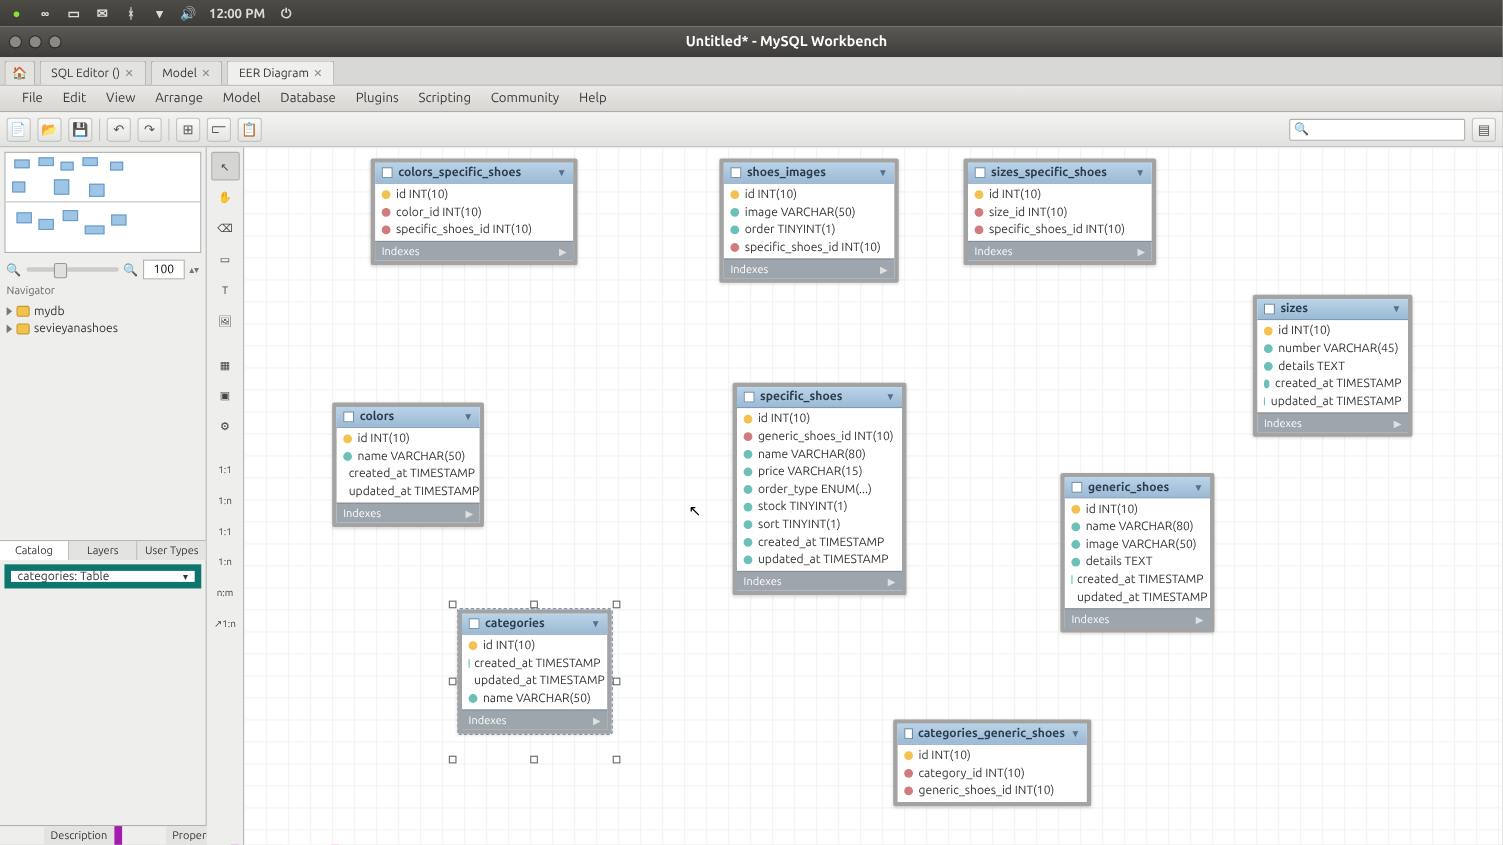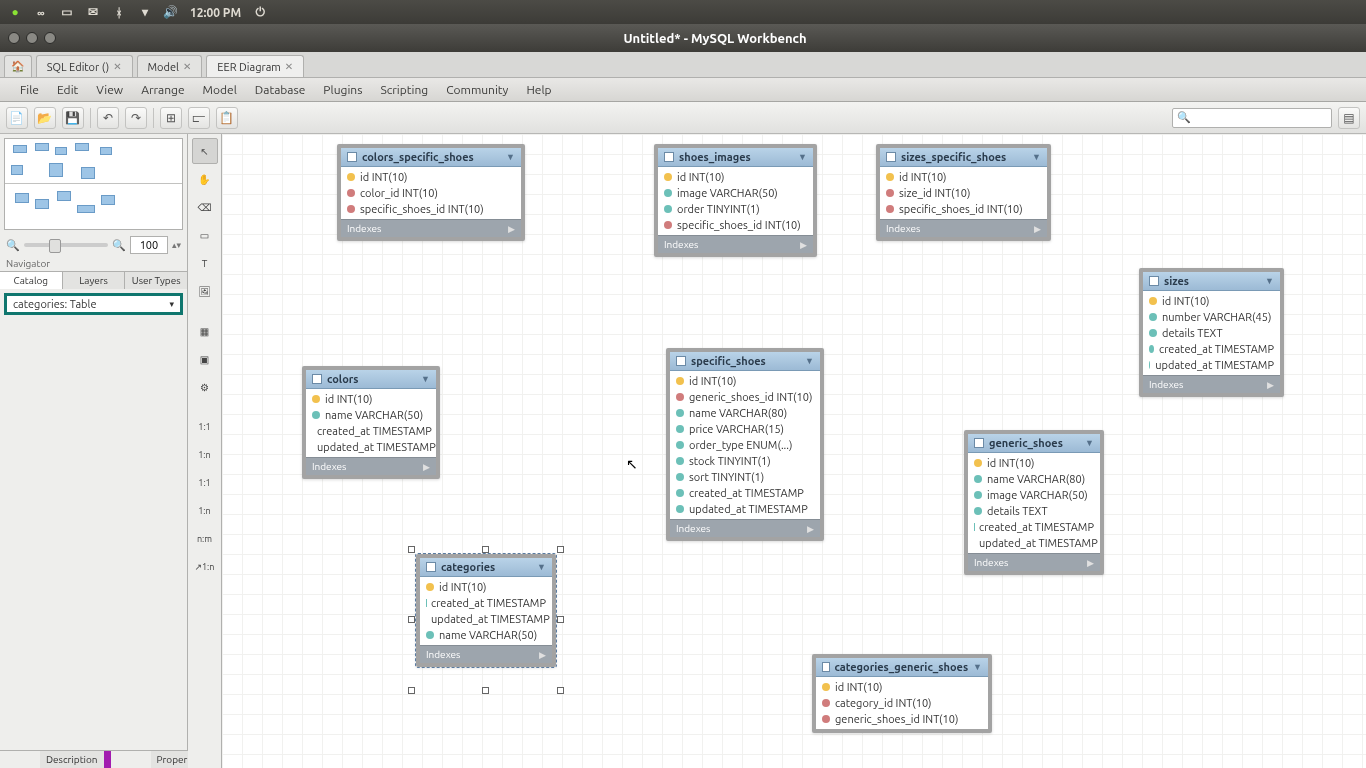--- a/index.html
+++ b/index.html
@@ -49,21 +49,21 @@
 .nav .zoomrow .slider::after { content: ''; position: absolute; left: 30%; top: -4px; width: 10px; height: 12px; background: #e0e0de; border: 1px solid #999; border-radius: 2px; }
 .nav .label { padding: 2px 6px; color: #666; font-size: 10px; }
 .nav .tree { flex: 1; padding: 4px 2px; }
 .nav .tree .node { display: flex; align-items: center; gap: 4px; padding: 2px 4px; }
 .nav .tree .arrow { width: 0; height: 0; border-top: 4px solid transparent; border-bottom: 4px solid transparent; border-left: 5px solid #777; }
 .nav .tree .dbicon { width: 12px; height: 10px; background: #f2c14e; border: 1px solid #c79a2a; border-radius: 2px; }
 .nav .subtabs { display: flex; border-top: 1px solid #b0b0ae; }
 .nav .subtabs div { flex: 1; text-align: center; padding: 3px 0; background: #e3e3e1; border-right: 1px solid #b0b0ae; font-size: 10px; }
 .nav .subtabs div:last-child { border-right: none; }
 .nav .subtabs div.active { background: #fff; }
-.nav .combo { margin: 4px; height: 22px; border: 3px solid #0f766e; background: #fff; display: flex; align-items: center; padding: 0 6px; justify-content: space-between; font-size: 11px; }
+.nav .combo { margin: 4px; height: 22px; border: 6px solid #0f766e; background: #fff; display: flex; align-items: center; padding: 0 6px; justify-content: space-between; font-size: 11px; }
 .nav .bottomtabs { display: flex; border-top: 1px solid #b0b0ae; margin-top: auto; }
 .nav .bottomtabs div { padding: 3px 6px; background: #e3e3e1; border-right: 7px solid #a21caf; font-size: 10px; margin-left: 40px; }
 
 
 .palette { width: 34px; background: #eeeeec; border-right: 1px solid #b0b0ae; display: flex; flex-direction: column; align-items: center; padding-top: 4px; gap: 2px; }
 .palette .tool { width: 26px; height: 26px; border: 1px solid transparent; border-radius: 2px; display: flex; align-items: center; justify-content: center; font-size: 10px; color: #444; }
 .palette .tool.active { background: #d5d5d3; border-color: #b0b0ae; }
 .palette .gap { height: 10px; }
 
 
@@ -195,20 +195,32 @@
         <div class="mini" style="left:96px;top:56px;width:14px;height:10px"></div>
       </div>
       <div class="zoomrow">
         <span>🔍</span>
         <div class="slider"></div>
         <span>🔍</span>
         <input type="text" value="100" style="">
         <span style="font-size:9px;color:#777">▴▾</span>
       </div>
       <div class="label">Navigator</div>
+      <div class="tree">
+        <div class="node">
+          <span class="arrow"></span>
+          <span class="dbicon"></span>
+          <span>mydb</span>
+        </div>
+        <div class="node">
+          <span class="arrow"></span>
+          <span class="dbicon"></span>
+          <span>sevieyanashoes</span>
+        </div>
+      </div>
       <div class="subtabs">
         <div class="active">Catalog</div>
         <div>Layers</div>
         <div>User Types</div>
       </div>
       <div class="combo">
         <span>categories: Table</span>
         <span style="font-size:9px">▾</span>
       </div>
       <div style="flex:1"></div>

